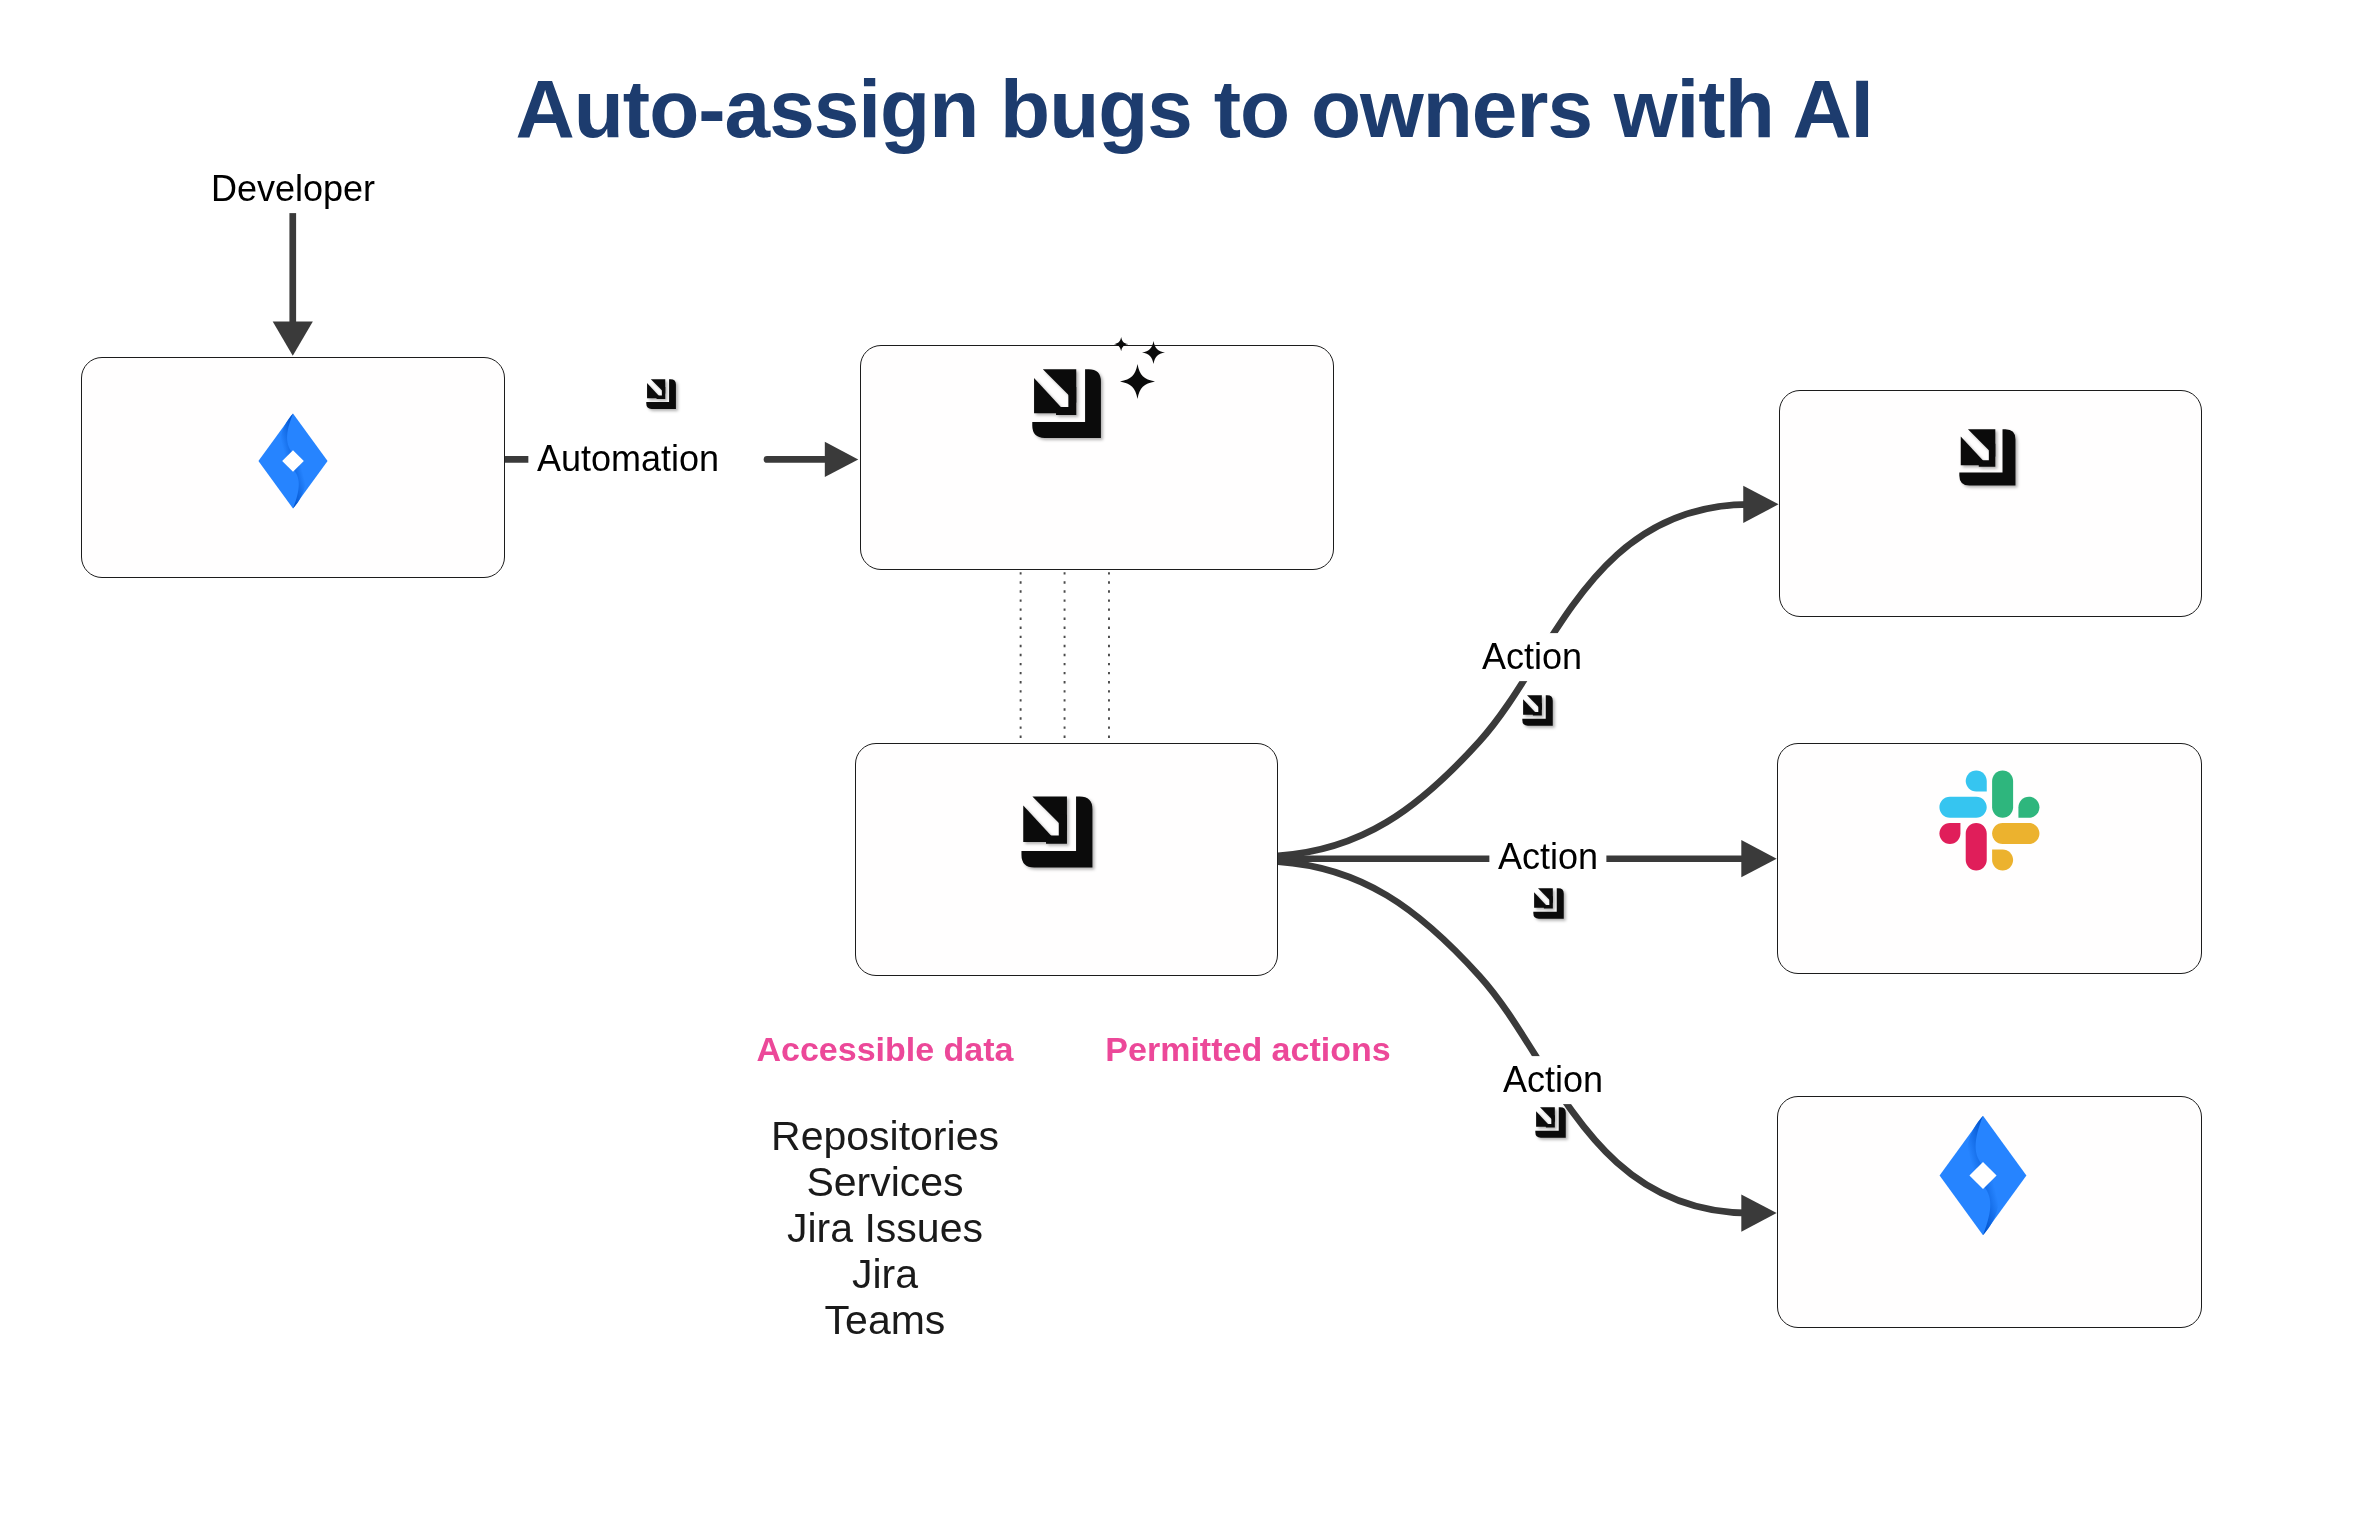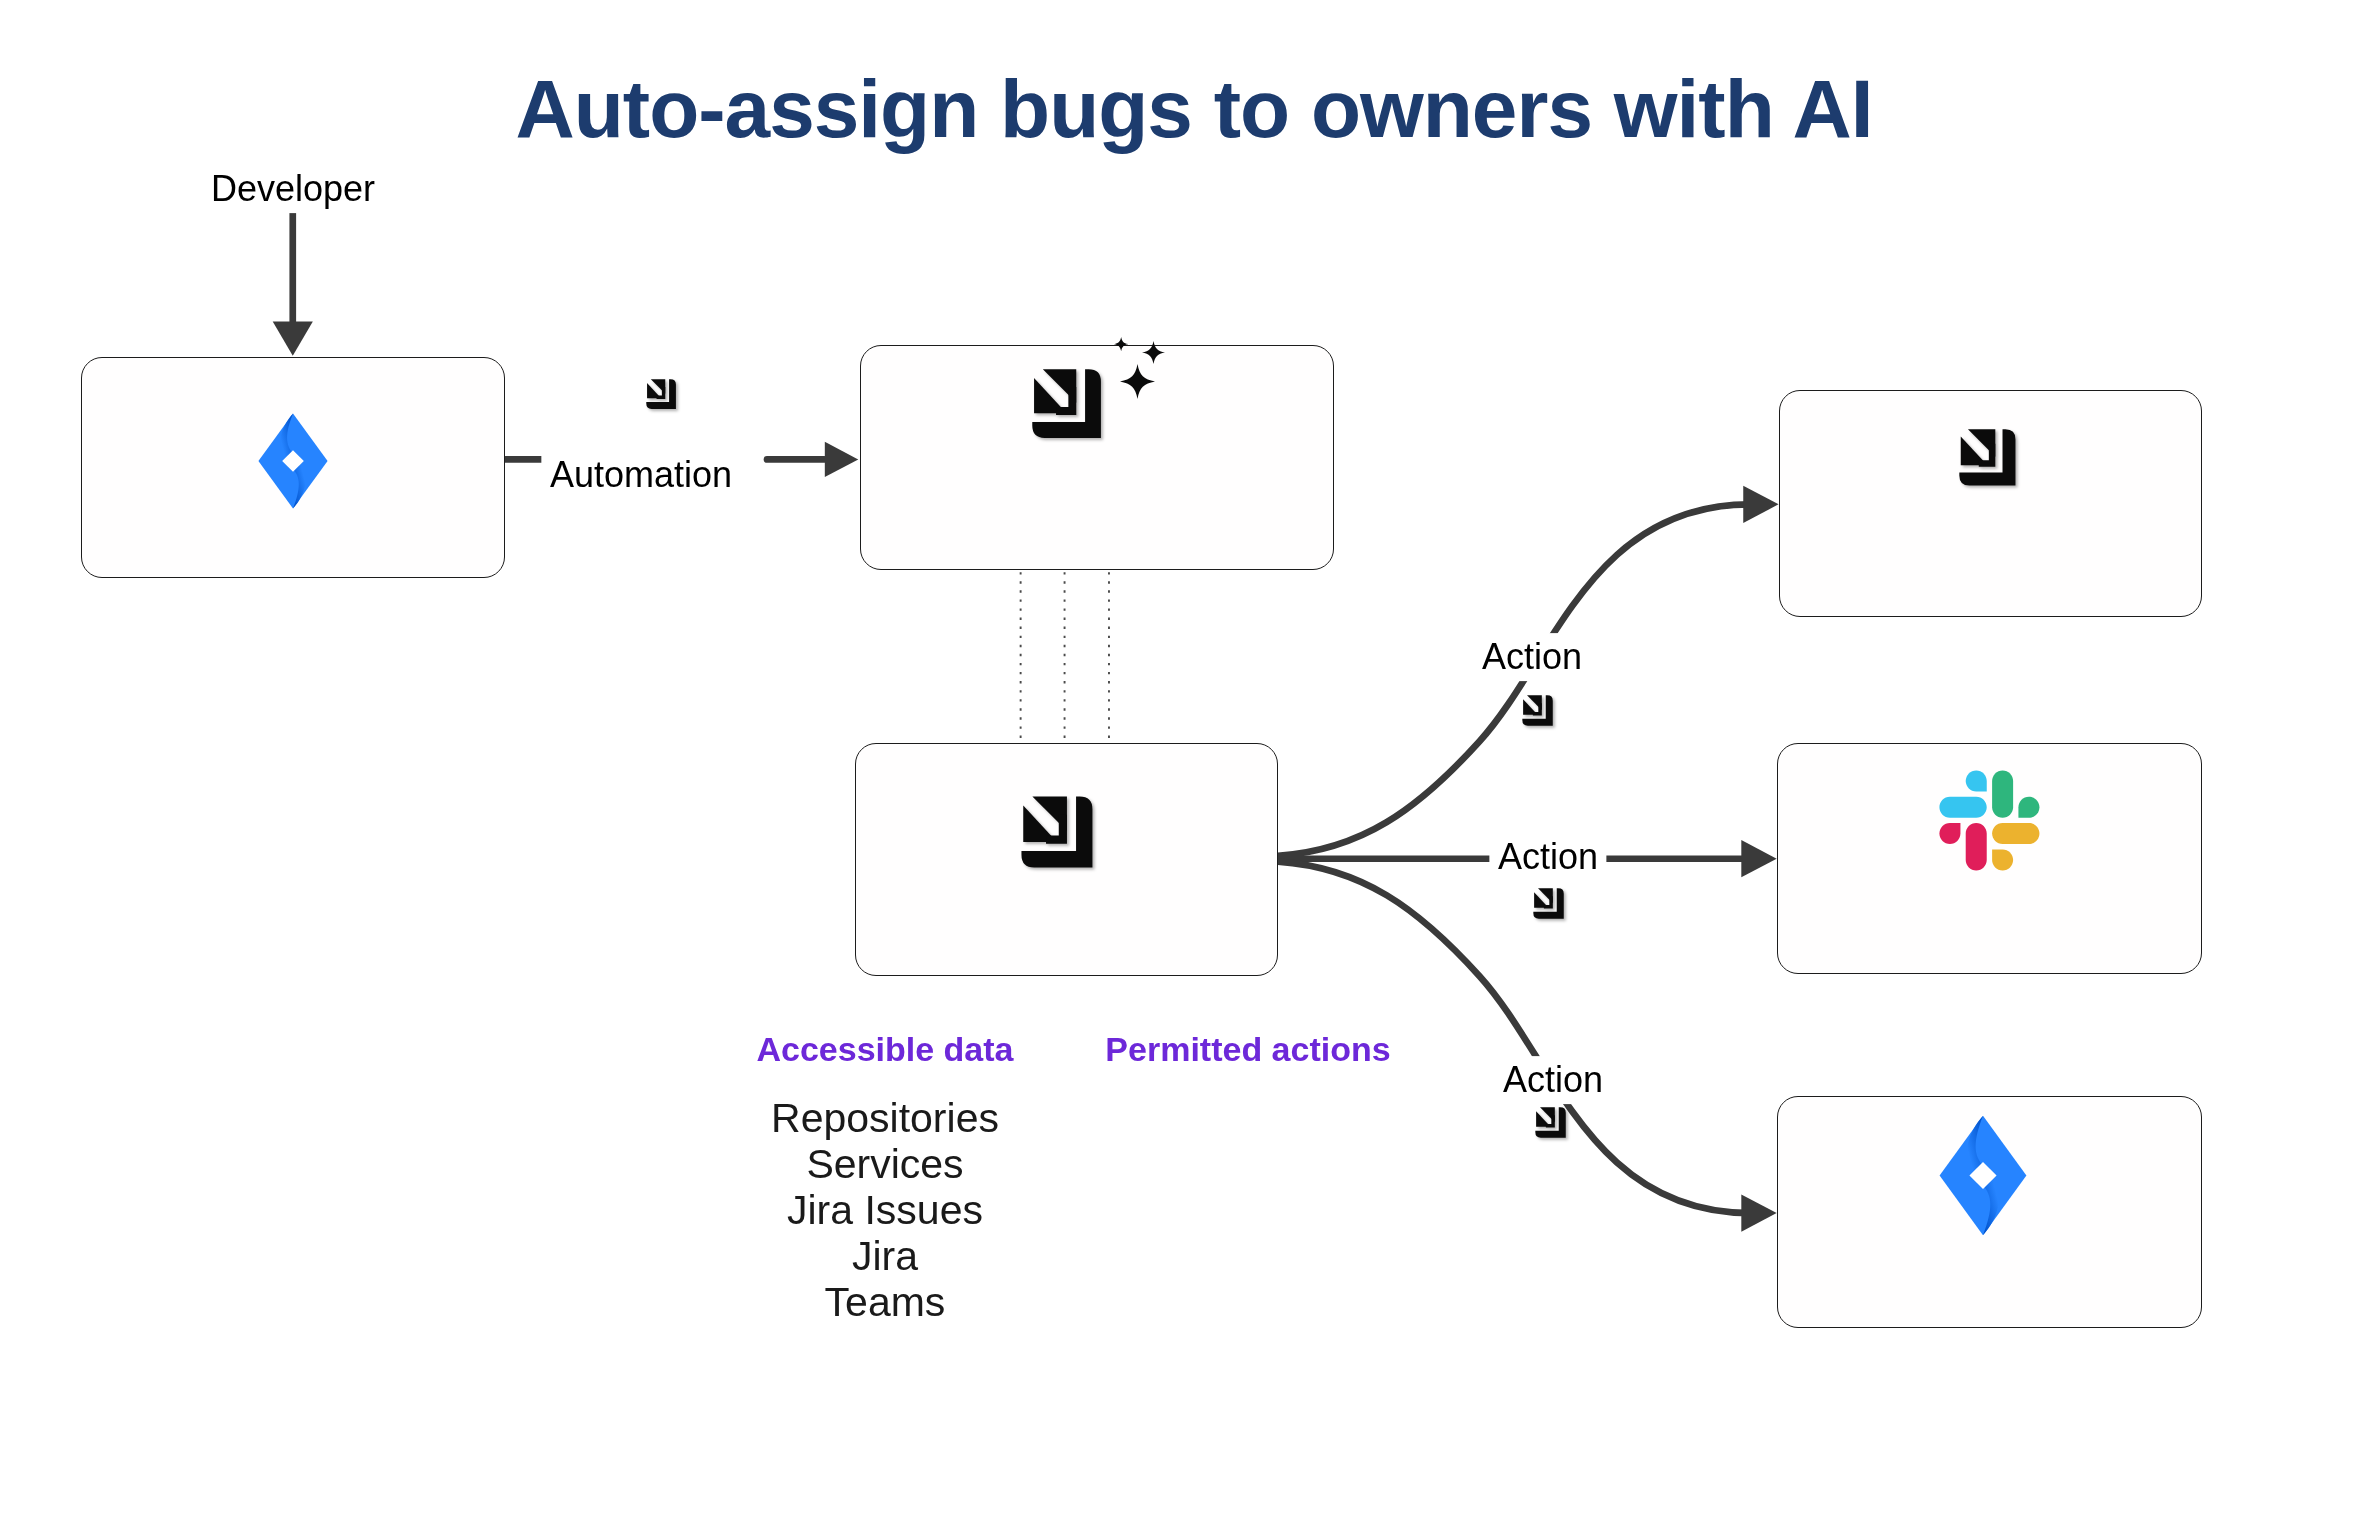--- a/index.html
+++ b/index.html
@@ -27,21 +27,21 @@
   .agent-text{
     font-size:33px;font-weight:400;color:#1f1f1f;text-align:center;line-height:1.33;
     white-space:normal;width:401px;
   }
   .biglabel{font-size:39px;}
   .icon{position:absolute;}
   .port-shadow{filter:drop-shadow(2.4px 2.9px 1.4px rgba(0,0,0,0.30));}
   .list{
     position:absolute;transform:translateX(-50%);text-align:center;color:#1a1a1a;
   }
-  .list-header{font-size:34px;font-weight:bold;color:#6d28d9;line-height:34px;margin-bottom:29px;white-space:nowrap;}
+  .list-header{font-size:34px;font-weight:bold;color:#ec4899;line-height:34px;margin-bottom:47px;white-space:nowrap;}
   .list-item{display:block;font-size:41px;line-height:46px;white-space:nowrap;}
   svg.connectors{position:absolute;left:0;top:0;z-index:0;}
   .overlay{z-index:2;}
   .node,.icon{z-index:3;}
   .blue-bar{position:absolute;left:143px;top:1526px;width:932px;height:9.6px;background:#2f6be7;}
 </style>
 </head>
 <body>
 
 <div class="canvas">
@@ -110,21 +110,21 @@
   <div class="abs title" style="left:1194px;top:109px;">Auto-assign bugs to owners with AI</div>
 
   <div class="abs conn-label" style="left:293px;top:189px;">Developer</div>
 
   <div class="node" style="left:81px;top:357px;width:424px;height:221px;"></div>
   <svg class="icon" style="left:244px;top:412px;" width="98" height="98" preserveAspectRatio="none" viewBox="0 0 205 205">
       <use href="#jira-mark"></use>
     </svg>
   <div class="node-label italic" style="left:293px;top:550px;">New bug</div>
 
-  <div class="abs conn-label overlay" style="left:641px;top:459px;margin-top:16px;">Automation</div>
+  <div class="abs conn-label overlay" style="left:628px;top:459px;">Automation</div>
   <svg class="icon port-shadow" style="left:644px;top:377px;" width="38" height="38" viewBox="0 0 80 80">
       <use href="#port-mark"></use>
     </svg>
 
   <div class="node" style="left:860px;top:345px;width:474px;height:225px;"></div>
   <svg class="icon port-shadow" style="left:1027px;top:364px;" width="88" height="88" viewBox="0 0 185 185">
       <use href="#port-mark"></use>
     </svg>
   <svg class="icon" style="left:1120px;top:364px;" width="35" height="35" viewBox="0 0 74 74">
       <use href="#sparkle"></use>

